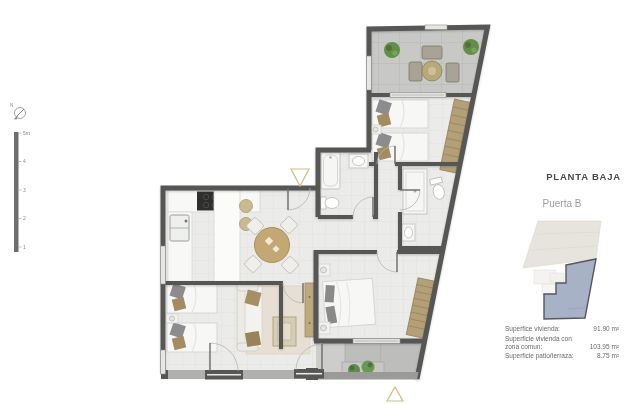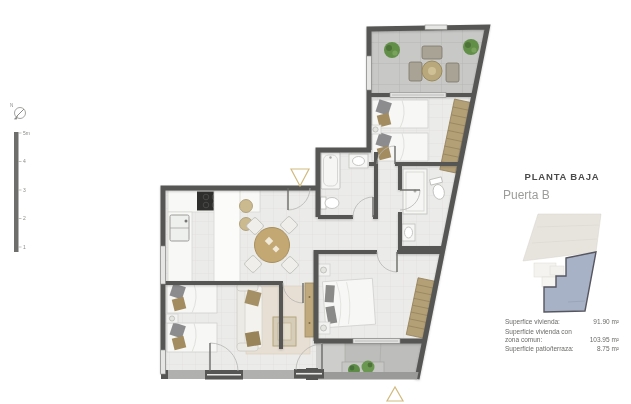--- a/index.html
+++ b/index.html
@@ -1,22 +1,22 @@
 <!DOCTYPE html>
 <html><head>
 <meta charset="utf-8">
 <style>
   html,body{margin:0;padding:0;background:#fff;}
   .canvas{position:relative;width:631px;height:404px;background:#ffffff;overflow:hidden;
           font-family:"Liberation Sans",sans-serif;}
   .plan-svg{position:absolute;left:0;top:0;}
   .walls{filter:drop-shadow(0.6px 1px 0.8px rgba(60,60,60,.28));}
   .right-panel{position:absolute;left:503px;top:171px;width:118px;}
-  .plan-title{font-size:9.5px;font-weight:bold;letter-spacing:.8px;color:#4a4a4a;text-align:center;}
-  .plan-subtitle{font-size:12px;color:#9c9c9a;margin-top:6px;}
+  .plan-title{font-size:9.5px;font-weight:bold;letter-spacing:.8px;color:#4a4a4a;text-align:right;}
+  .plan-subtitle{font-size:10px;color:#9c9c9a;text-align:center;margin-top:16px;}
   .key-plan{display:block;margin:9px auto 5px auto;}
   .measurements{margin-top:4px;padding:0 2px;}
   .m-row{display:flex;justify-content:space-between;align-items:flex-end;margin-bottom:1.5px;}
   .m-label{font-size:6.5px;line-height:8px;color:#6a6a68;max-width:76px;}
   .m-value{font-size:6.5px;line-height:8px;color:#6a6a68;white-space:nowrap;}
   text{font-family:"Liberation Sans",sans-serif;}
 </style>
 </head>
 <body>
 

